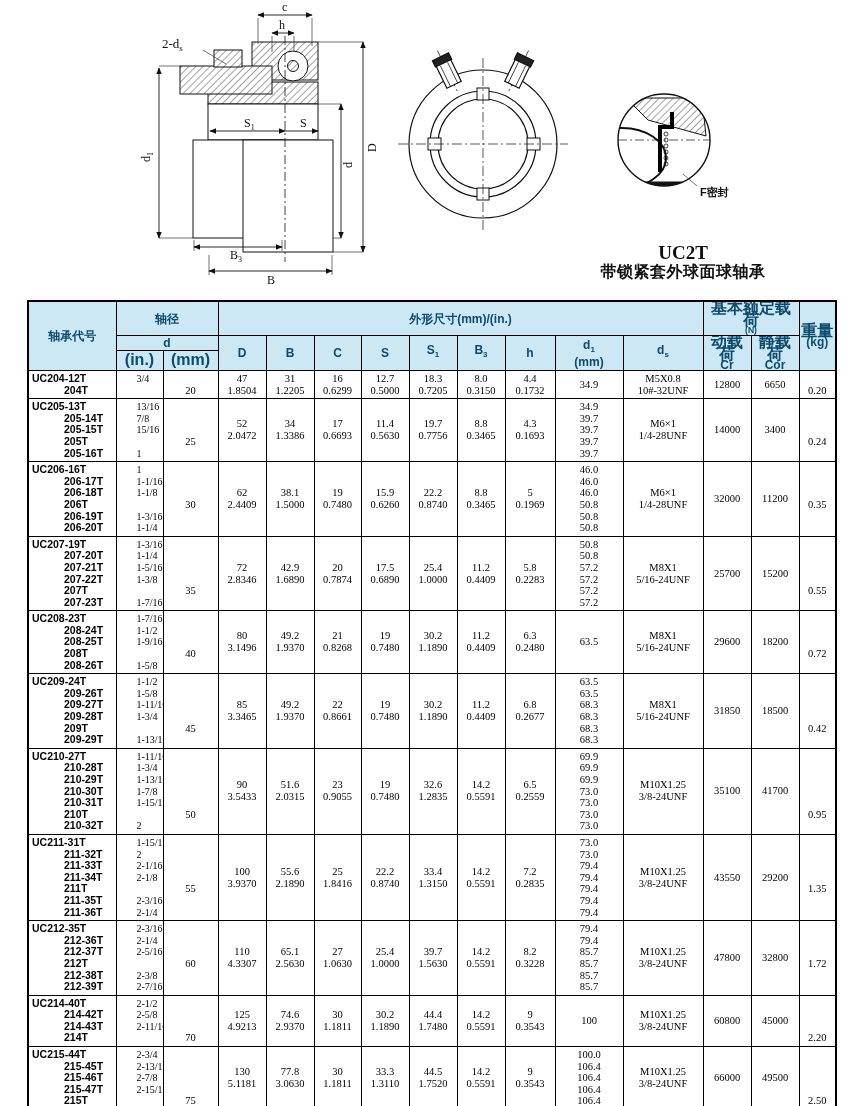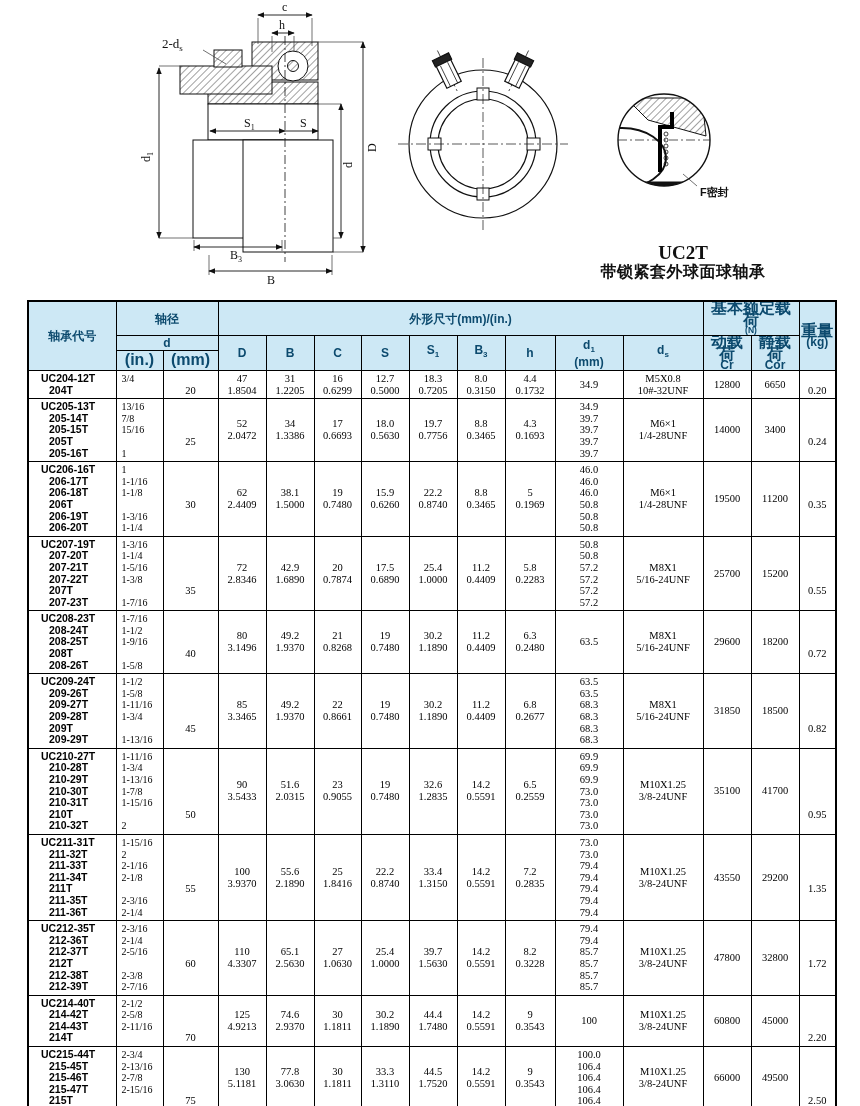--- a/index.html
+++ b/index.html
@@ -18,24 +18,24 @@
   .th-unit{font-size:8.5px;line-height:9px;}
   .th-line{line-height:12px;}
   .dimletter{font-size:12px;font-family:"Liberation Sans",sans-serif;}
   .dimletter sub{font-size:8px;}
   .h-mm2{font-size:12px;line-height:10px;font-weight:bold;}
 
   td{vertical-align:top;background:#fff;}
   td.mid{vertical-align:middle;text-align:center;}
   .stack{padding:2px 0;}
   .line{height:11.6px;line-height:11.6px;white-space:nowrap;font-size:10.5px;}
-  .c-model .line{text-align:left;padding-left:12px;font-family:"Liberation Sans",sans-serif;
+  .c-model .line{text-align:left;padding-left:3px;font-family:"Liberation Sans",sans-serif;
                  font-weight:bold;font-size:10.5px;}
-  .c-model .line + .line{padding-left:20px;}
-  .c-in .line{text-align:left;padding-left:5px;font-family:"Liberation Serif",serif;font-size:10px;}
+  .c-model .line + .line{padding-left:35px;}
+  .c-in .line{text-align:left;padding-left:20px;font-family:"Liberation Serif",serif;font-size:10px;}
   .c-mm .line,.c-kg .line,.c-d1 .line{text-align:center;font-family:"Liberation Serif",serif;}
   .two{text-align:center;font-family:"Liberation Serif",serif;font-size:10.5px;line-height:12px;}
 </style>
 </head>
 <body>
 
 <div class="page">
 
   <svg width="860" height="292" viewBox="0 0 860 292">
     <defs>
@@ -355,21 +355,21 @@
           </td>
           <td class="mid">
             <div class="two">34</div>
             <div class="two">1.3386</div>
           </td>
           <td class="mid">
             <div class="two">17</div>
             <div class="two">0.6693</div>
           </td>
           <td class="mid">
-            <div class="two">18.0</div>
+            <div class="two">11.4</div>
             <div class="two">0.5630</div>
           </td>
           <td class="mid">
             <div class="two">19.7</div>
             <div class="two">0.7756</div>
           </td>
           <td class="mid">
             <div class="two">8.8</div>
             <div class="two">0.3465</div>
           </td>
@@ -473,21 +473,21 @@
               <div class="line">50.8</div>
               <div class="line">50.8</div>
               <div class="line">50.8</div>
             </div>
           </td>
           <td class="mid">
             <div class="two">M6×1</div>
             <div class="two">1/4-28UNF</div>
           </td>
           <td class="mid">
-            <div class="two">19500</div>
+            <div class="two">32000</div>
           </td>
           <td class="mid">
             <div class="two">11200</div>
           </td>
           <td class="c-kg">
             <div class="stack">
               <div class="line">&nbsp;</div>
               <div class="line">&nbsp;</div>
               <div class="line">&nbsp;</div>
               <div class="line">0.35</div>
@@ -743,21 +743,21 @@
           </td>
           <td class="mid">
             <div class="two">18500</div>
           </td>
           <td class="c-kg">
             <div class="stack">
               <div class="line">&nbsp;</div>
               <div class="line">&nbsp;</div>
               <div class="line">&nbsp;</div>
               <div class="line">&nbsp;</div>
-              <div class="line">0.82</div>
+              <div class="line">0.42</div>
               <div class="line">&nbsp;</div>
             </div>
           </td>
         </tr>
         <tr>
           <td class="c-model">
             <div class="stack">
               <div class="line">UC210-27T</div>
               <div class="line">210-28T</div>
               <div class="line">210-29T</div>

